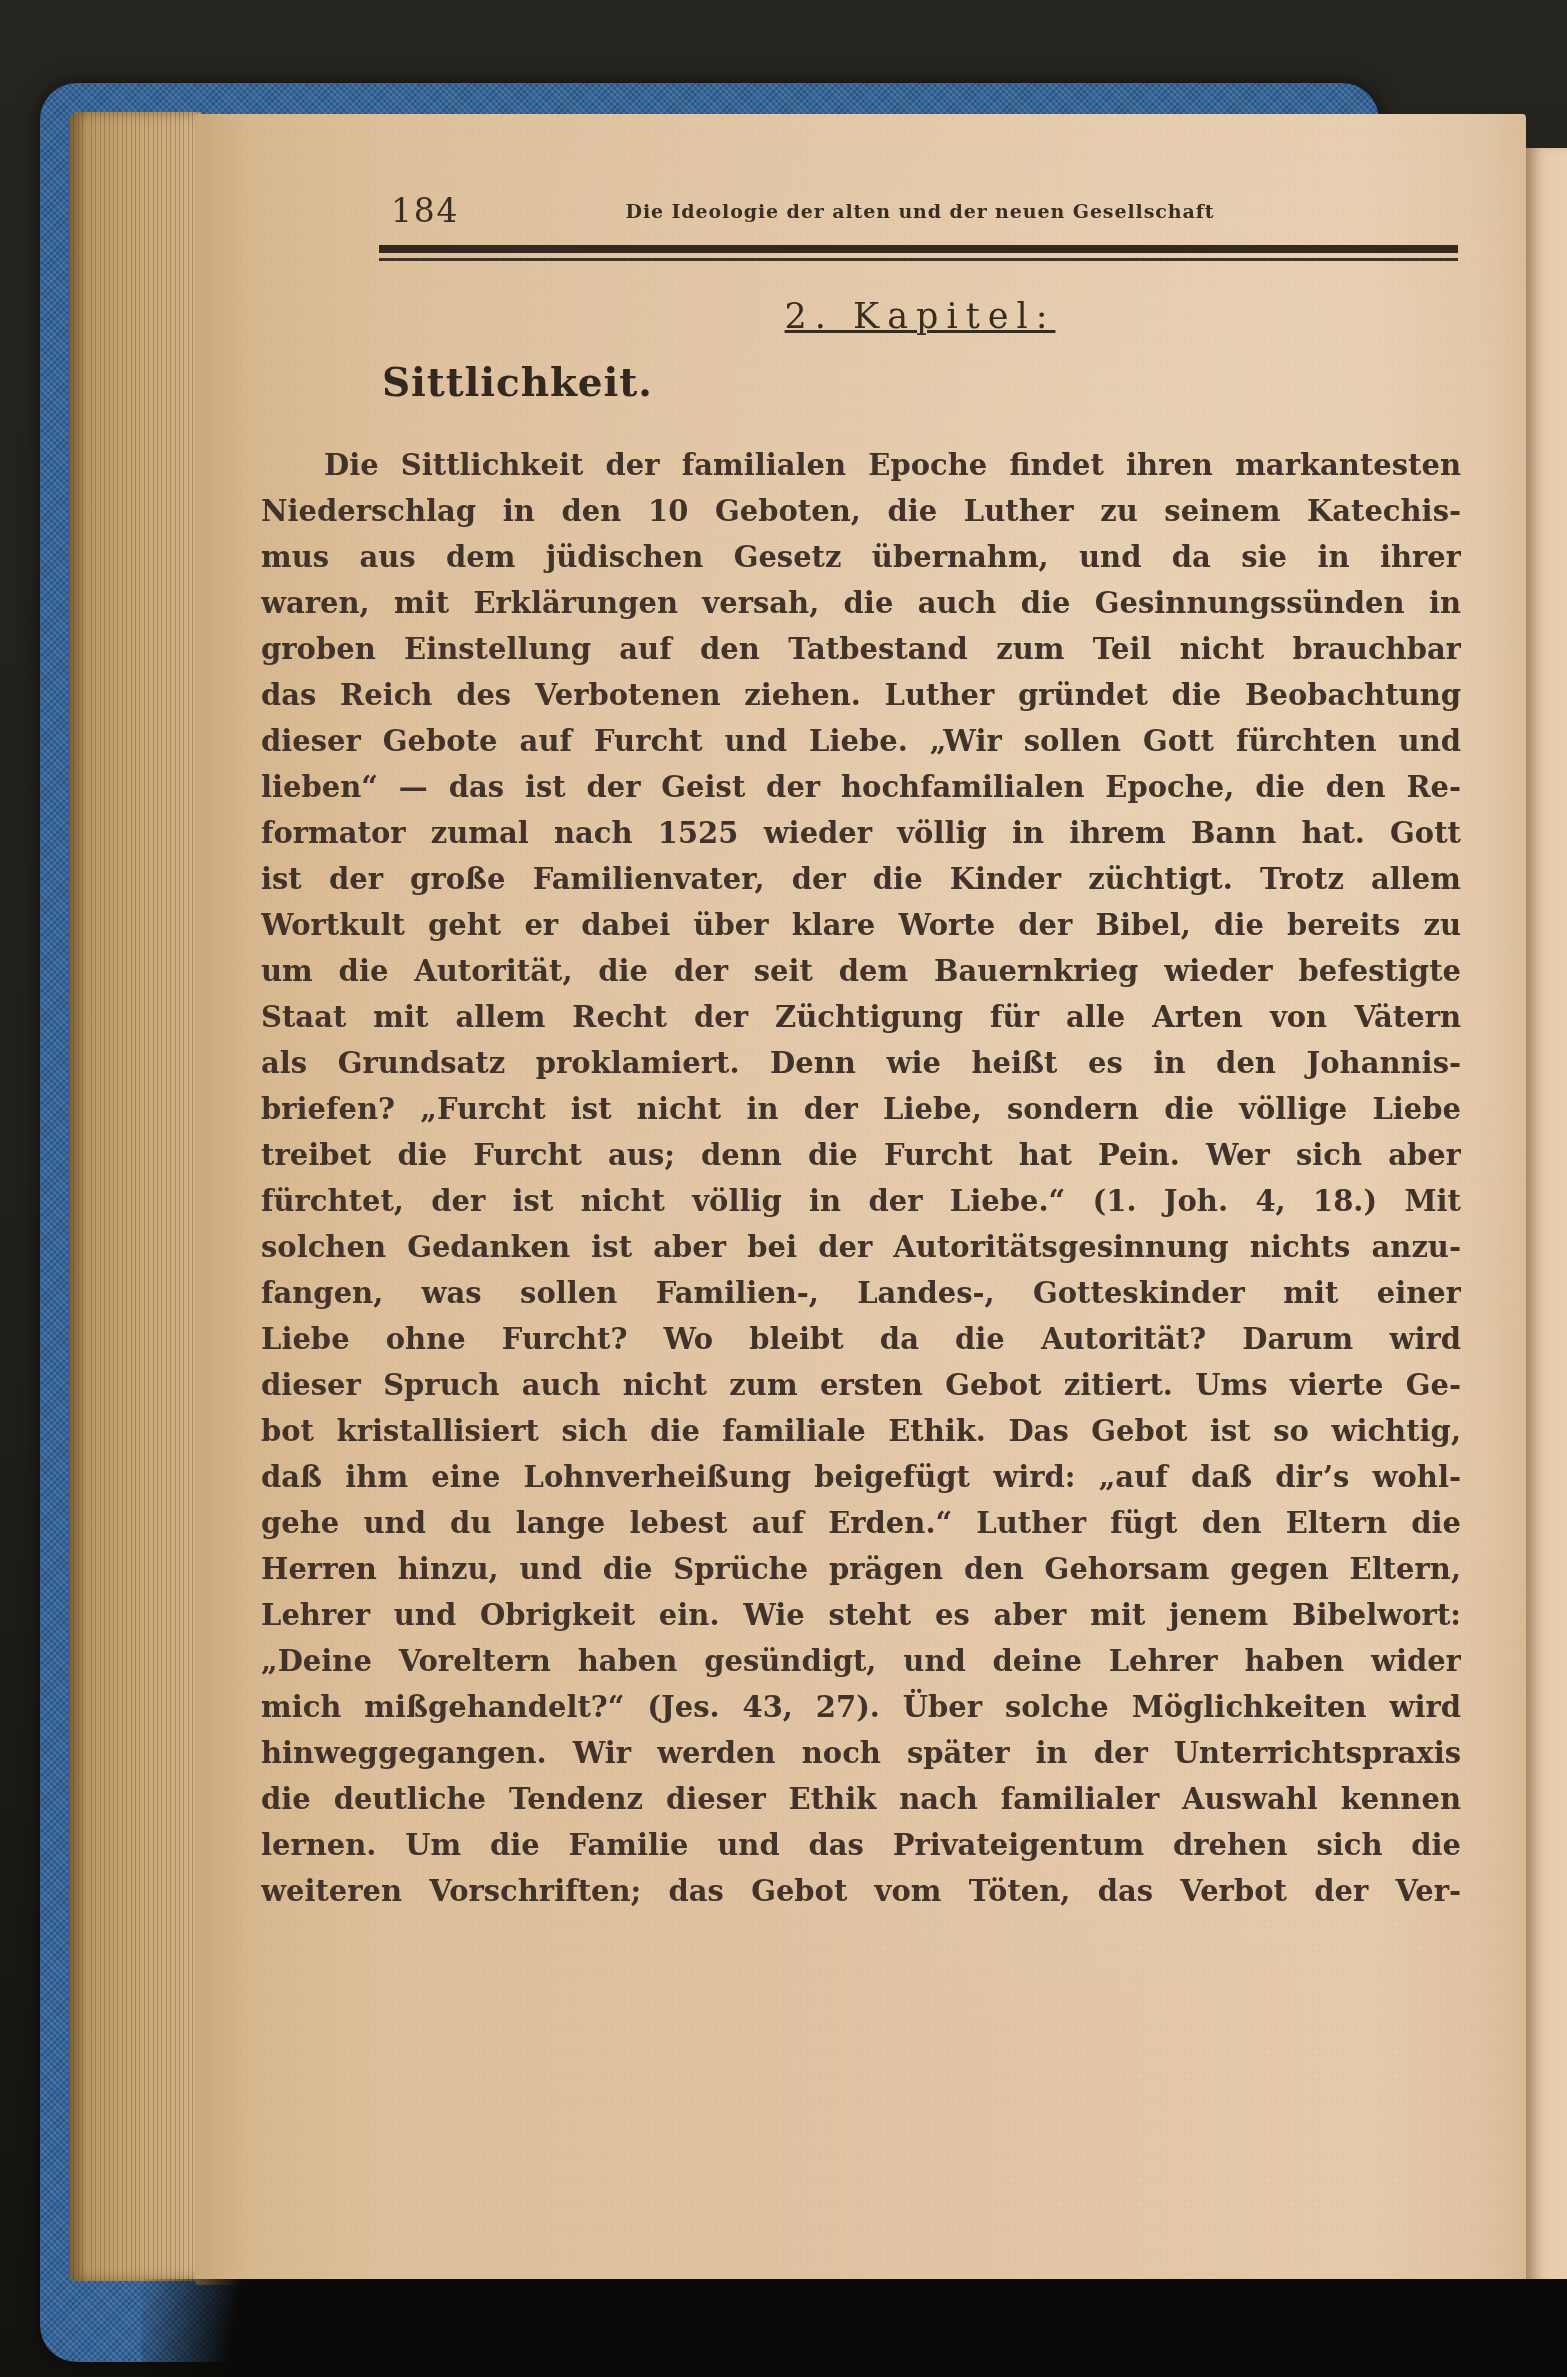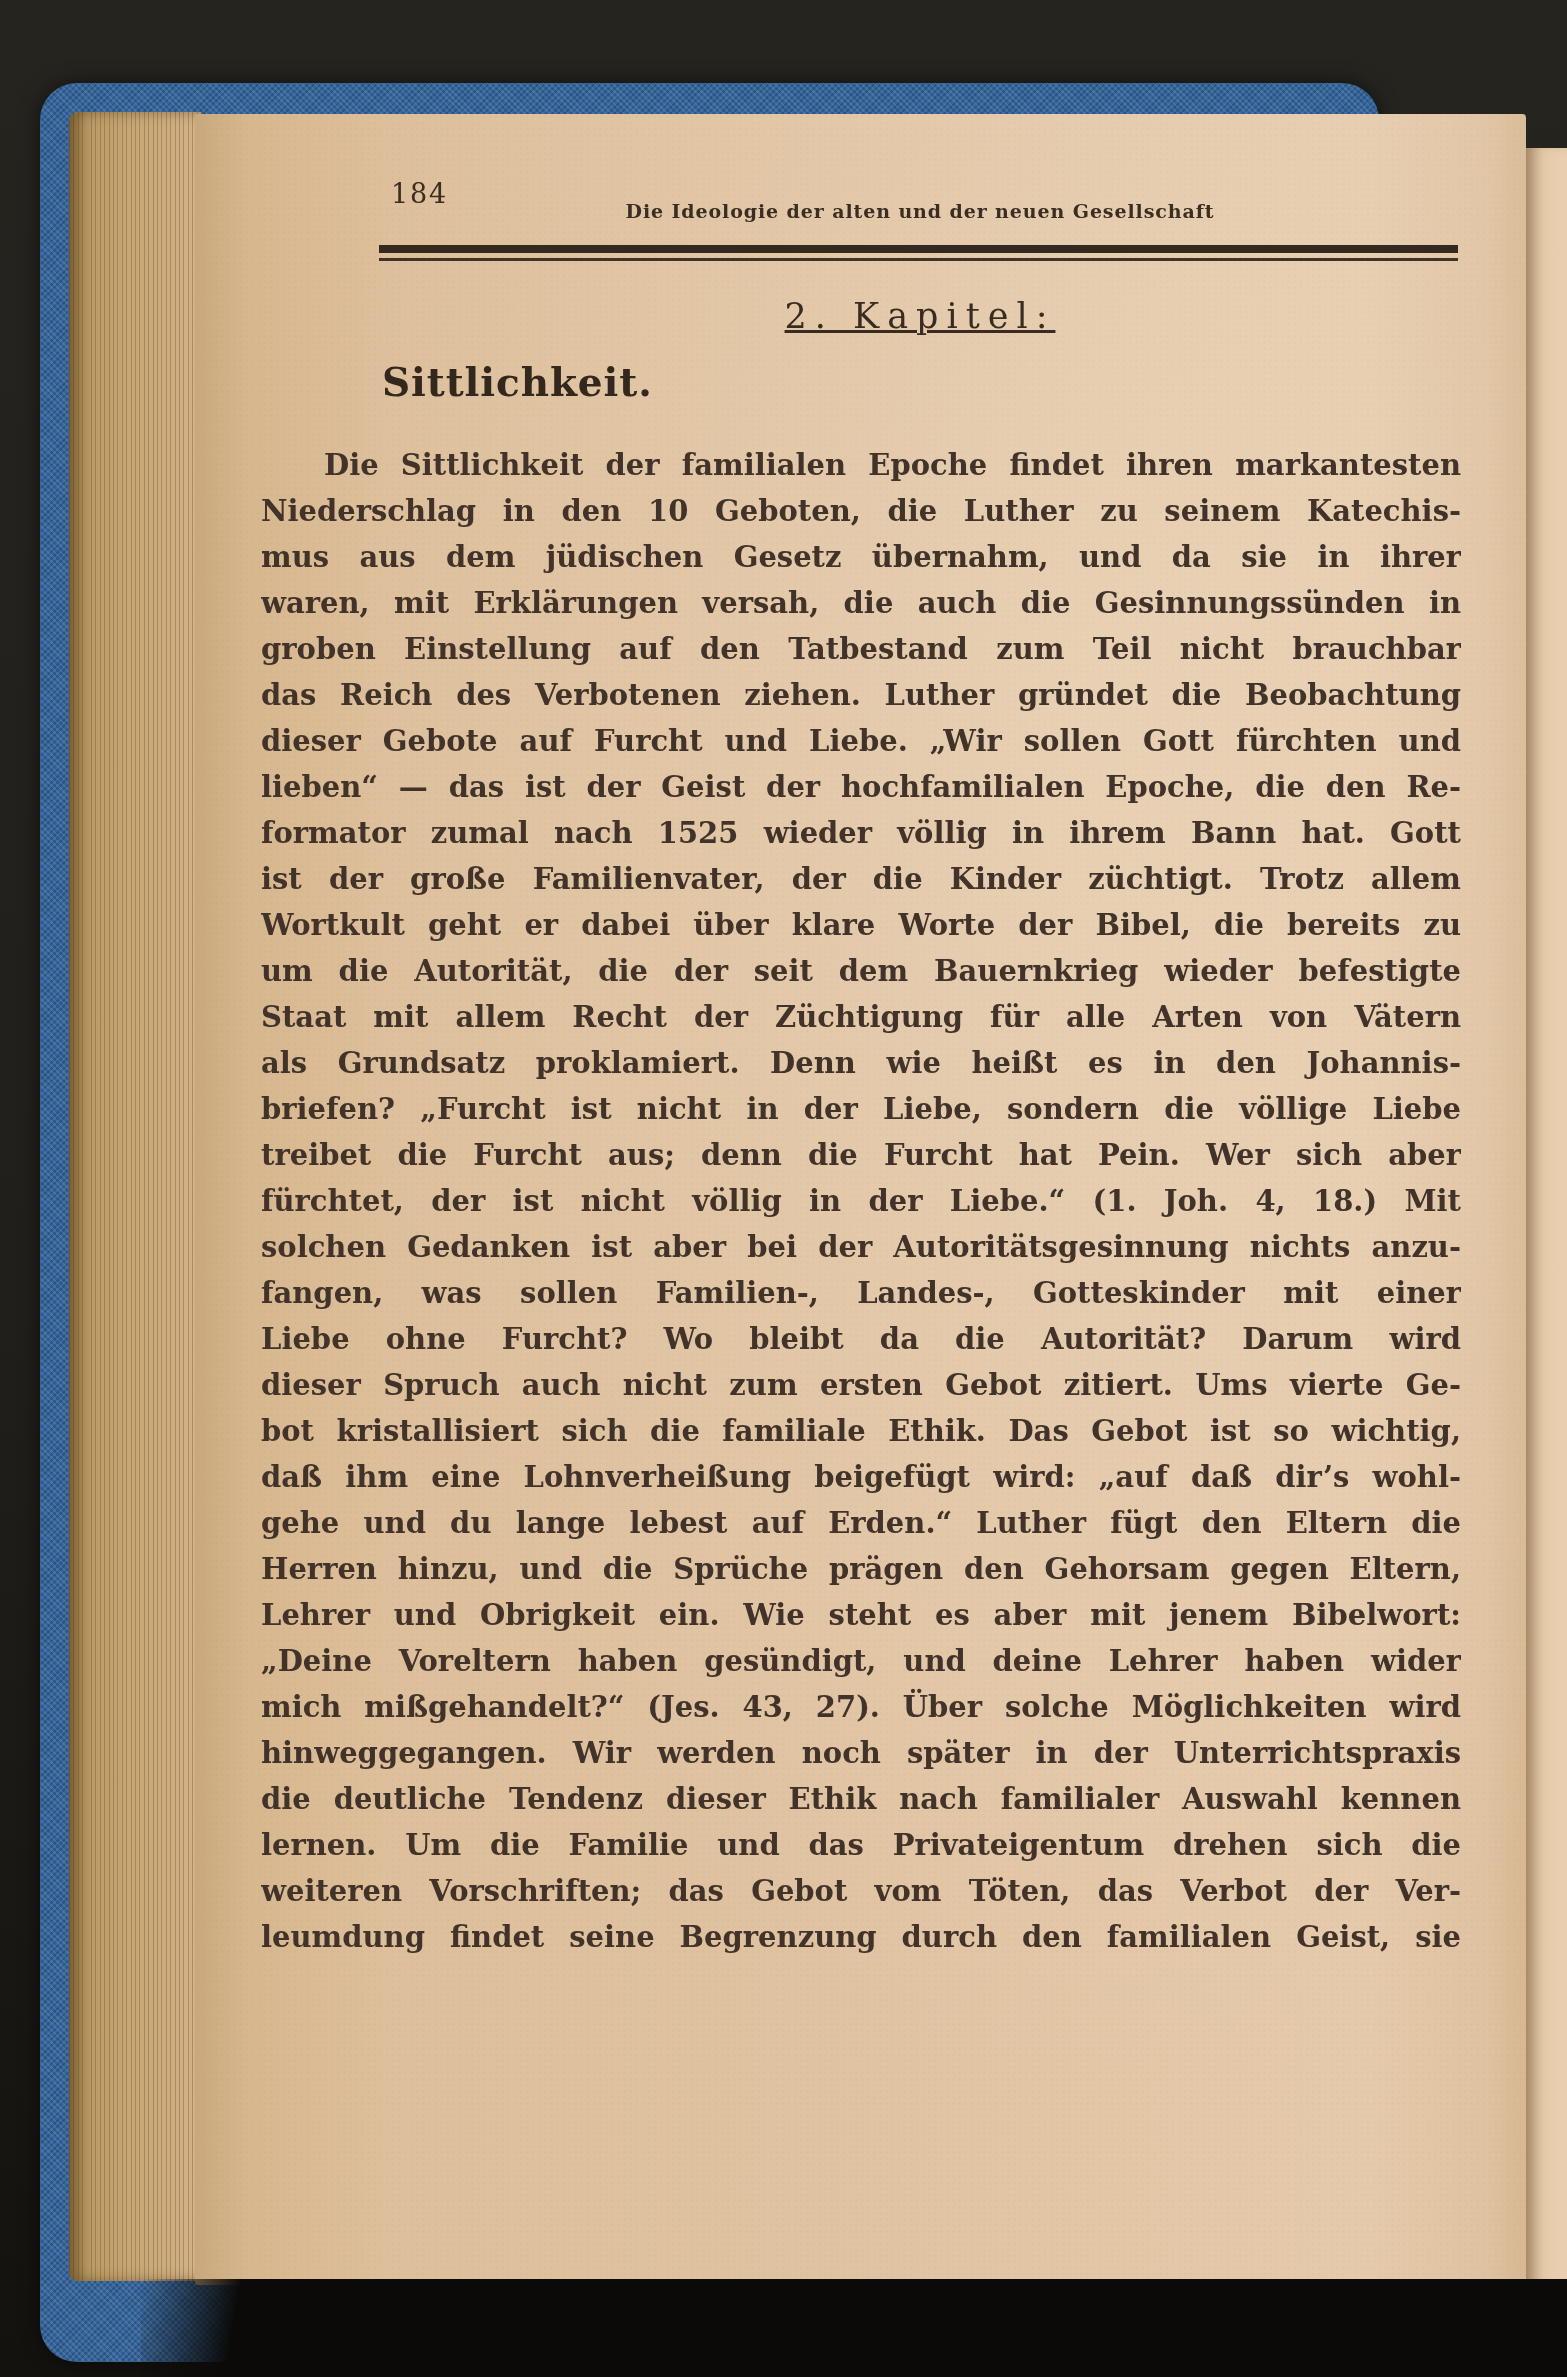--- a/index.html
+++ b/index.html
@@ -41,22 +41,22 @@
     position:absolute;left:1526px;top:148px;width:42px;height:2145px;
     background:linear-gradient(90deg,#d9bd9c 0%,#e6cbaa 40%,#e9d0b2 100%);
     box-shadow:inset 14px 0 14px -7px rgba(90,60,30,.45);
   }
   .bottom-shadow{
     position:absolute;left:141px;top:2279px;width:1427px;height:98px;
     background:linear-gradient(100deg, rgba(11,10,8,0) 0%, #0b0a08 7%, #0b0a08 100%);
   }
   
   .pagenum{
-    position:absolute;left:196px;top:60px;width:105px;
-    font-size:27px;line-height:40px;color:#3a2d22;letter-spacing:1.8px;
+    position:absolute;left:196px;top:77px;width:105px;
+    font-size:33px;line-height:40px;color:#3a2d22;letter-spacing:1.8px;
   }
   .running-title{
     position:absolute;left:187px;top:77px;width:1076px;text-align:center;
     font-size:19px;line-height:40px;font-weight:bold;color:#3a2d22;letter-spacing:0.9px;
   }
   .rule-thick{position:absolute;left:184px;top:131px;width:1079px;height:8px;background:#34291f;}
   .rule-thin{position:absolute;left:184px;top:144px;width:1079px;height:2.6px;background:#3f3226;}
   .kicker{
     position:absolute;left:187px;top:179px;width:1076px;text-align:center;
     font-size:35px;line-height:46px;color:#382c21;letter-spacing:8px;text-decoration:underline;
@@ -116,18 +116,17 @@
       <div class="bline">daß ihm eine Lohnverheißung beigefügt wird: „auf daß dir’s wohl-</div>
       <div class="bline">gehe und du lange lebest auf Erden.“ Luther fügt den Eltern die</div>
       <div class="bline">Herren hinzu, und die Sprüche prägen den Gehorsam gegen Eltern,</div>
       <div class="bline">Lehrer und Obrigkeit ein. Wie steht es aber mit jenem Bibelwort:</div>
       <div class="bline">„Deine Voreltern haben gesündigt, und deine Lehrer haben wider</div>
       <div class="bline">mich mißgehandelt?“ (Jes. 43, 27). Über solche Möglichkeiten wird</div>
       <div class="bline">hinweggegangen. Wir werden noch später in der Unterrichtspraxis</div>
       <div class="bline">die deutliche Tendenz dieser Ethik nach familialer Auswahl kennen</div>
       <div class="bline">lernen. Um die Familie und das Privateigentum drehen sich die</div>
       <div class="bline">weiteren Vorschriften; das Gebot vom Töten, das Verbot der Ver-</div>
-      <div class="bline">leumdung findet seine Begrenzung durch den familialen Geist, sie</div>
     </div>
 </div>
 
 <div class="bottom-shadow"></div>
 
 
 </body></html>

